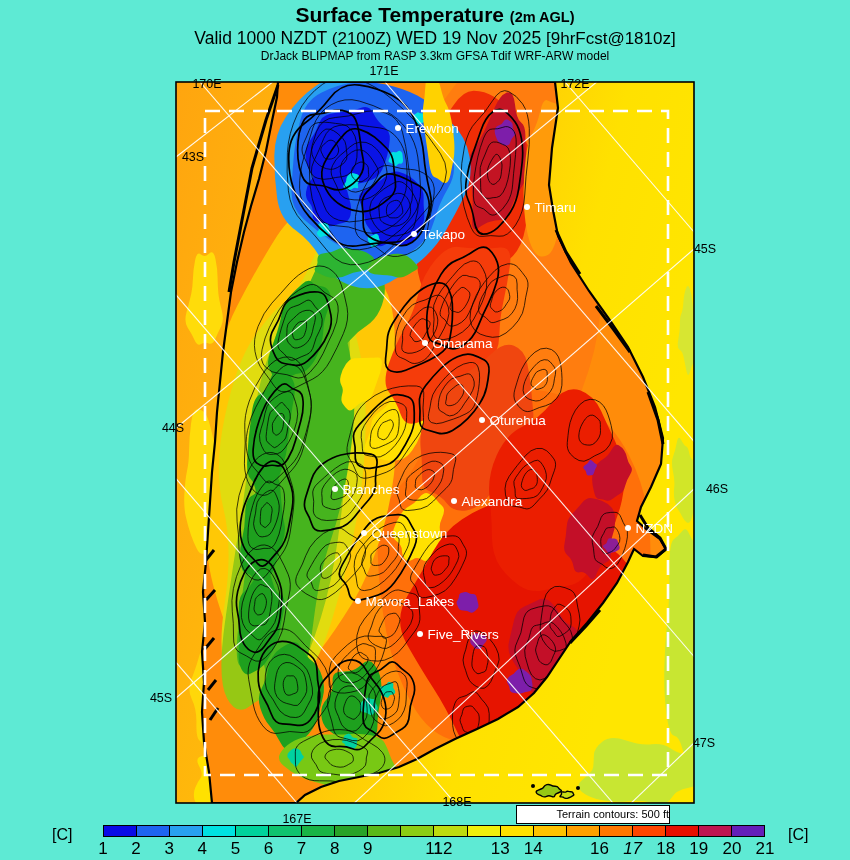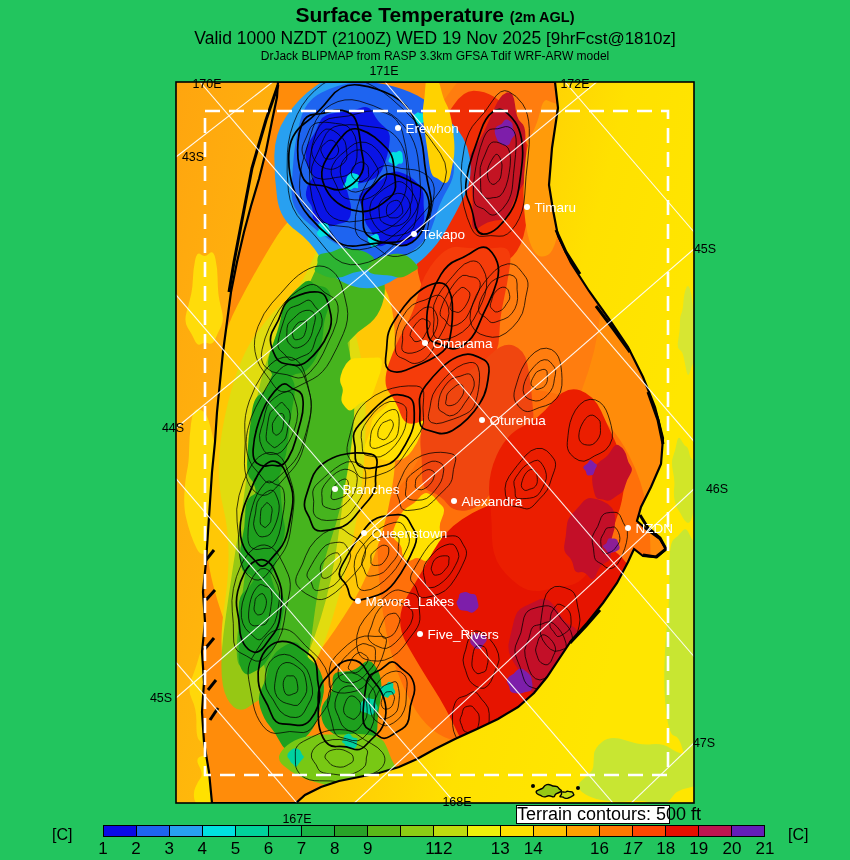--- a/index.html
+++ b/index.html
@@ -1,26 +1,26 @@
 <!DOCTYPE html>
 <html><head>
 <meta charset="utf-8">
 <style>
   html,body{margin:0;padding:0;background:#fff;}
-  .page{position:relative;width:850px;height:860px;background:#22c55e;overflow:hidden;
+  .page{position:relative;width:850px;height:860px;background:#5eead4;overflow:hidden;
         font-family:"Liberation Sans",sans-serif;color:#000;}
   .titles{position:absolute;left:20px;top:3px;width:830px;text-align:center;line-height:1.15;}
   .t1{font-size:21px;font-weight:bold;}
   .t1 .sub{font-size:14.5px;}
   .t2{font-size:17.5px;margin-top:1px;}
   .t2 .sm{font-size:17px;}
   .t3{font-size:12px;margin-top:1px;}
   #mapsvg{position:absolute;left:0;top:0;}
   .terrain-box{position:absolute;left:516px;top:805px;width:152px;height:17px;
-    background:#fff;border:1.5px solid #000;font-size:18px;line-height:17px;
+    background:#fff;border:1.5px solid #000;font-size:11px;line-height:17px;
     text-align:right;white-space:nowrap;}
   #cbar{position:absolute;left:103px;top:825px;width:662px;height:12px;display:flex;
     border:1px solid #000;box-sizing:border-box;}
   #cbar .cell{flex:1 1 auto;border-right:1px solid #000;}
   #cbar .cell:last-child{border-right:none;}
   .cbl{position:absolute;top:839px;transform:translateX(-50%);font-size:17px;}
   .unit{position:absolute;top:826px;font-size:16px;}
   .unitL{left:52px;}
   .unitR{left:788px;}
   .glab{font-size:12.5px;fill:#000;}

